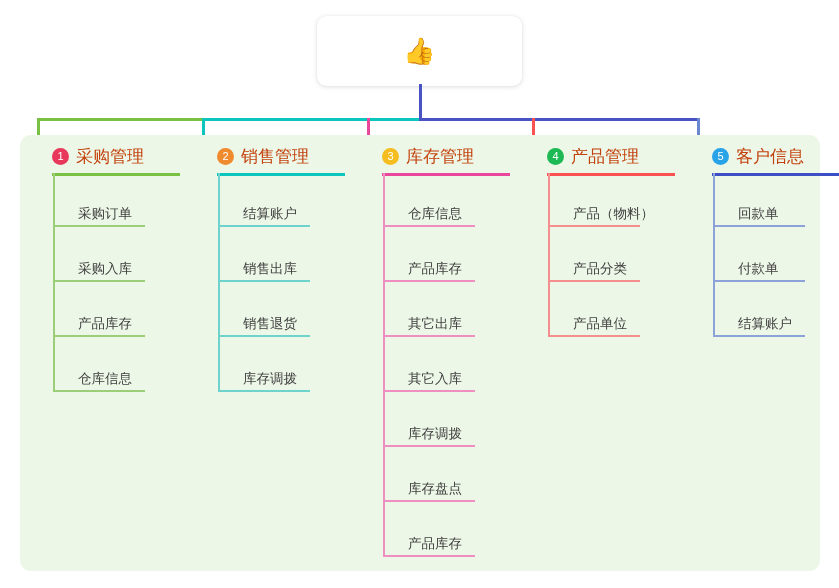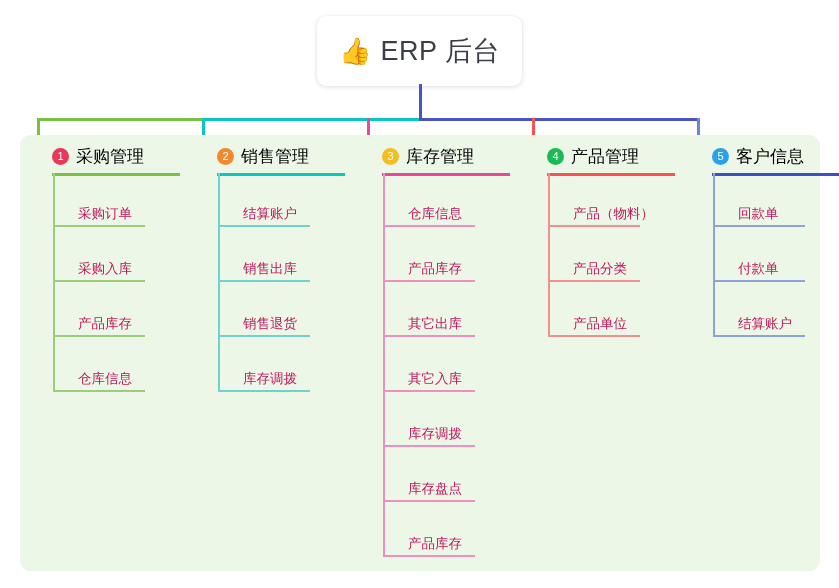--- a/index.html
+++ b/index.html
@@ -48,40 +48,39 @@
   .col-head{
     position:absolute;top:10px;left:16px;
     display:flex;align-items:center;gap:7px;white-space:nowrap;
   }
   .badge{
     width:17px;height:17px;border-radius:50%;
     color:#fff;font-size:11px;line-height:17px;text-align:center;
     font-family:"Liberation Sans",sans-serif;
     flex:0 0 auto;
   }
-  .col-title{font-size:17px;color:#000000;}
+  .col-title{font-size:17px;color:#c2410c;}
   .head-rule{position:absolute;height:3px;left:16px;top:38px;}
   .spine{position:absolute;width:2px;left:17px;top:38px;}
 
   .leaf{position:absolute;}
   .leaf-label{
     position:absolute;left:0;top:0;
-    font-size:13.5px;color:#be185d;white-space:nowrap;
+    font-size:13.5px;color:#404040;white-space:nowrap;
   }
   .leaf-rule{position:absolute;height:2px;left:0;}
 </style>
 </head>
 <body>
 
 <div id="root">
 
   <div class="title-card">
     <div class="title-inner">
       <span class="title-emoji">👍</span>
-      <span class="title-text">ERP 后台</span>
     </div>
   </div>
 
   <div id="connectors">
       <div class="trunk" style="left: 419px; top: 84px; height: 37px; background: rgb(74, 83, 196);"></div>
       <div class="bus-seg" style="left: 37px; top: 118px; width: 165px; background: rgb(122, 193, 67);"></div>
       <div class="bus-seg" style="left: 202px; top: 118px; width: 218px; background: rgb(12, 198, 189);"></div>
       <div class="bus-seg" style="left: 419px; top: 118px; width: 279px; background: rgb(74, 83, 196);"></div>
       <div class="stem" style="left: 37px; top: 118px; height: 55px; background: rgb(122, 193, 67);"></div>
       <div class="stem" style="left: 202px; top: 118px; height: 55px; background: rgb(12, 198, 189);"></div>

